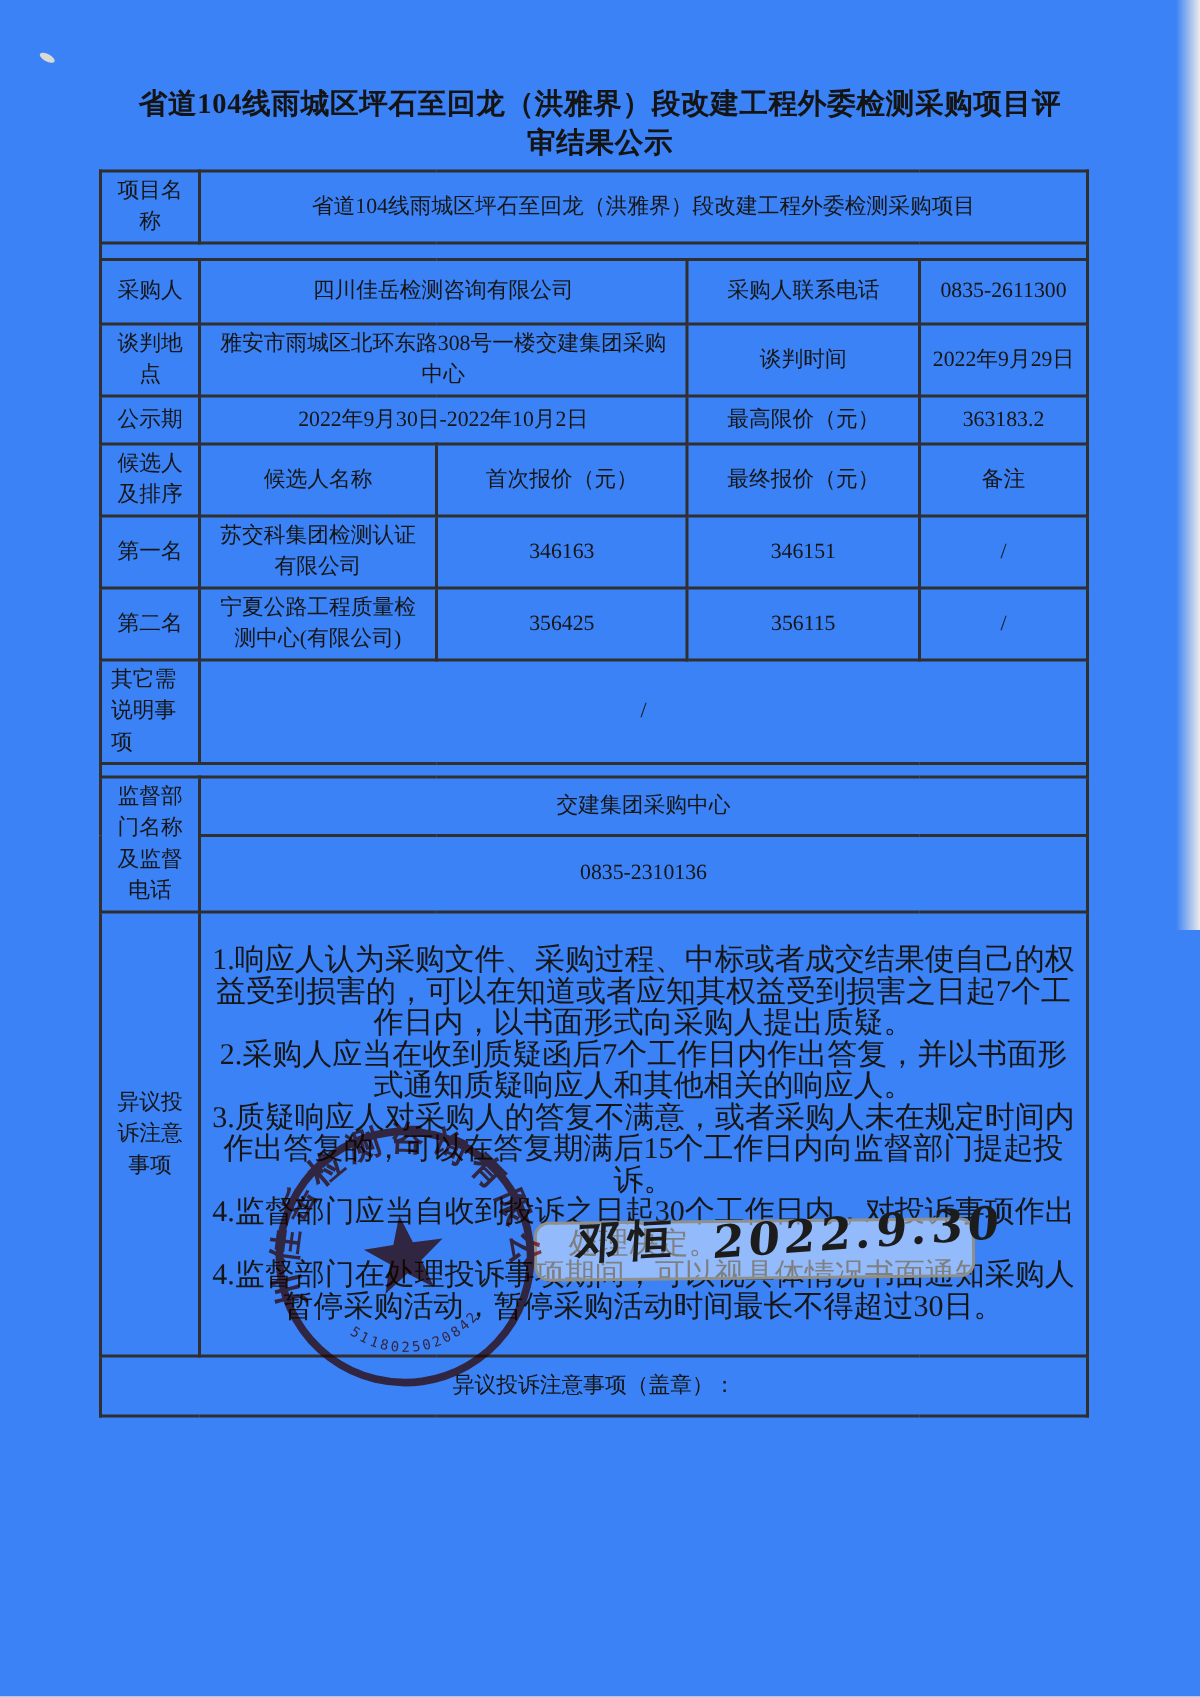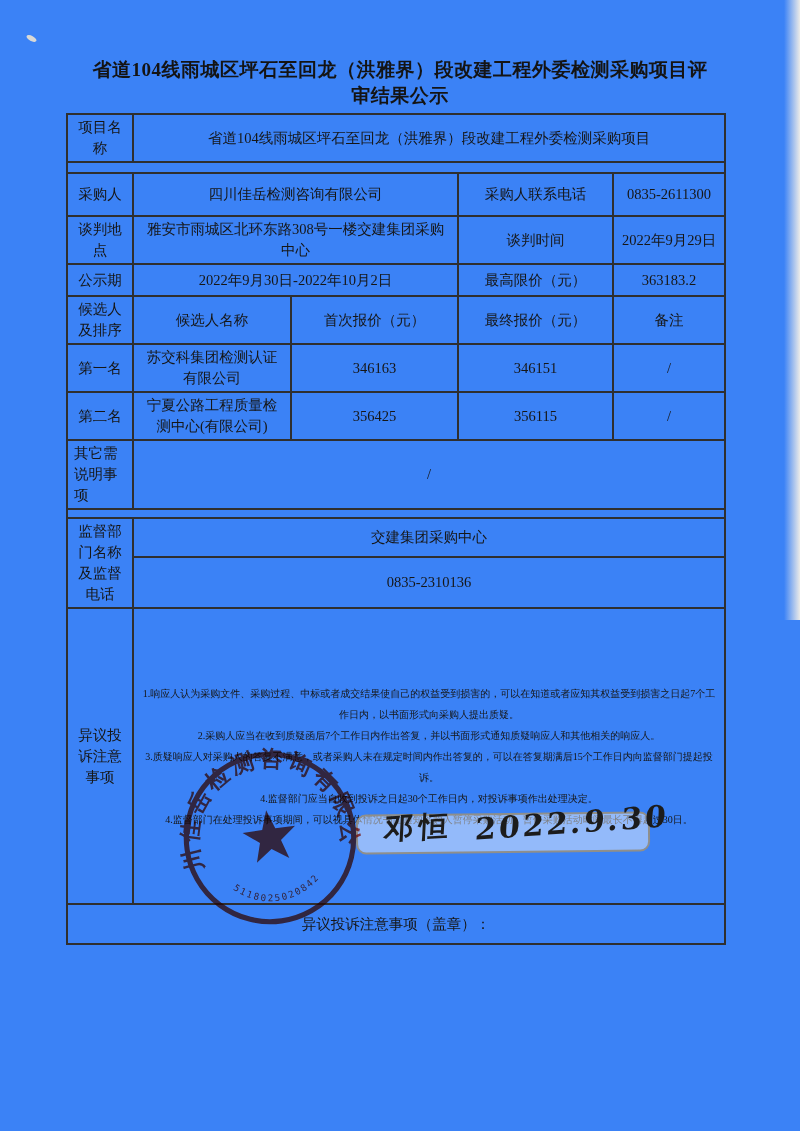--- a/index.html
+++ b/index.html
@@ -51,21 +51,21 @@
   tr.r8{height:31px;}
   tr.sp2{height:9px;}
   tr.r9{height:32px;}
   tr.r10{height:42px;border-radius:11px;}
   tr.r11{height:296px;}
   tr.r12{height:40px;}
   tr.sp1 td,tr.sp2 td{padding:0;}
   td.objection-cell{
     text-align:left;vertical-align:top;
     padding:58px 12px 8px 12px;
-    font-size:10px;line-height:24.5px;font-family:Liberation Serif, serif;
+    font-size:20px;line-height:24.5px;font-family:Liberation Serif, serif;
   }
   td.sig-cell{
     text-align:left;vertical-align:middle;
     padding-left:6px;position:relative;
   }
   .sig-frame{
     position:absolute;left:356px;top:813px;width:290px;height:36px;
     border:2px solid #8f8f8b;border-radius:10px;
     transform:rotate(-0.6deg);
     background:rgba(255,255,255,0.45);

